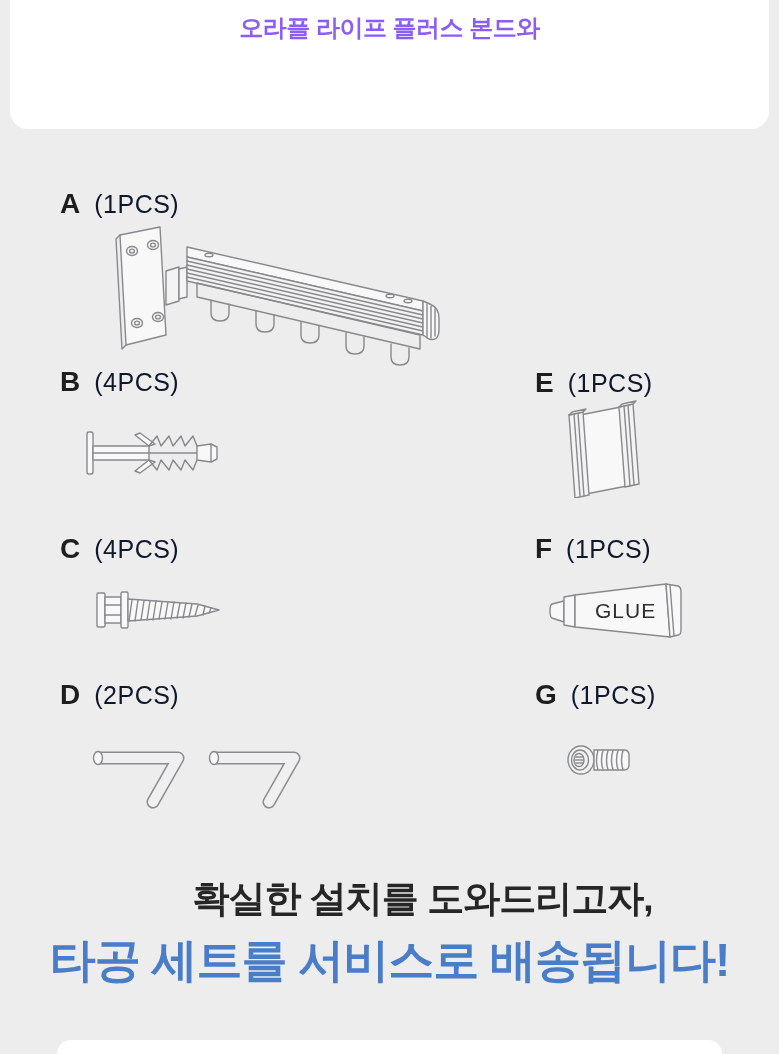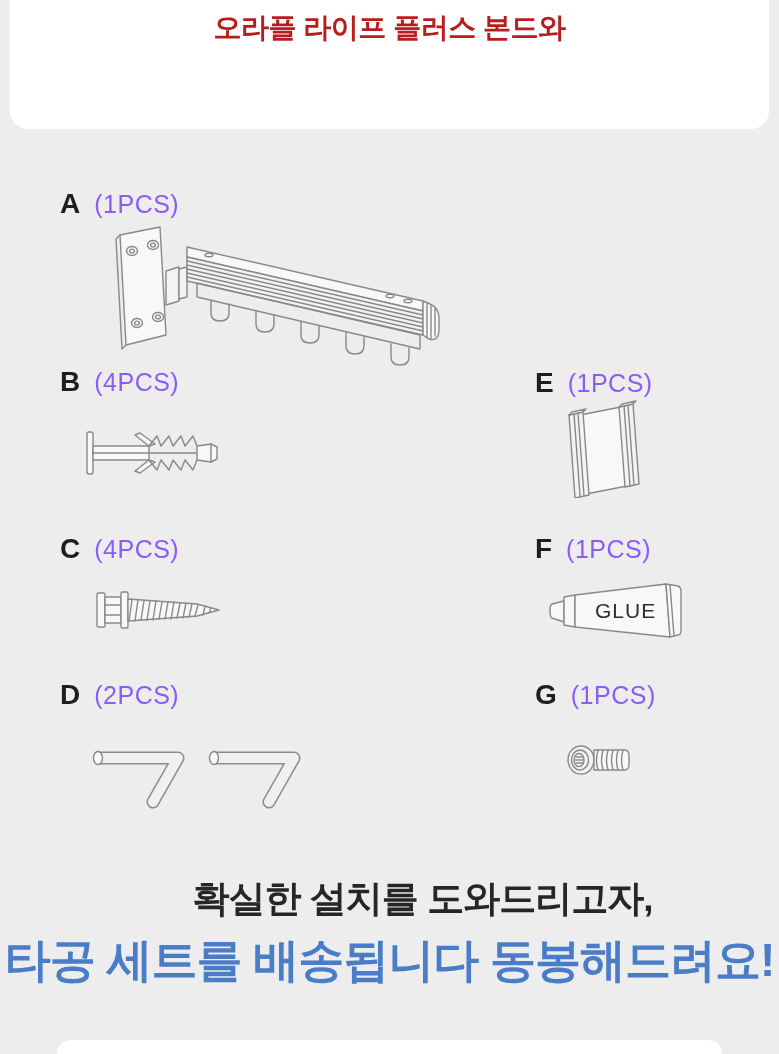--- a/index.html
+++ b/index.html
@@ -11,28 +11,28 @@
   .stage{position:absolute;inset:0;width:779px;height:1054px;}
 
   
   .header-card{
     position:absolute;left:10px;top:0;width:759px;height:129px;
     background:#ffffff;border-radius:0 0 18px 18px;
     display:flex;flex-direction:column;align-items:center;justify-content:flex-start;
     padding-top:6px;box-sizing:border-box;
   }
   .header-line{
-    font-size:28px;font-weight:700;color:#b91c1c;letter-spacing:-0.5px;
+    font-size:24px;font-weight:700;color:#8b5cf6;letter-spacing:-0.5px;
     line-height:44px;white-space:nowrap;
   }
 
   
   .part-label{position:absolute;display:flex;align-items:baseline;gap:14px;white-space:nowrap;}
   .part-letter{font-size:28px;font-weight:700;color:#1e1e1e;}
-  .part-qty{font-size:25px;font-weight:400;color:#8b5cf6;letter-spacing:0.5px;}
+  .part-qty{font-size:25px;font-weight:400;color:#0f172a;letter-spacing:0.5px;}
 
   .illo{position:absolute;}
 
   
   .footer-line1{
     position:absolute;left:0;top:874px;width:779px;text-align:center;
     font-size:37px;font-weight:700;color:#262626;letter-spacing:-1px;white-space:nowrap;margin-left:33px;
   }
   .footer-line2{
     position:absolute;left:0;top:930px;width:779px;text-align:center;
@@ -222,17 +222,17 @@
     <path class="fl" d="M28,12 L58,12 Q63,12 63,17 L63,27 Q63,32 58,32 L28,32 Z"></path>
     <path class="ln" d="M32,12.5 Q29,22 32,31.5"></path>
     <path class="ln" d="M37,12.5 Q34,22 37,31.5"></path>
     <path class="ln" d="M42,12.5 Q39,22 42,31.5"></path>
     <path class="ln" d="M47,12.5 Q44,22 47,31.5"></path>
     <path class="ln" d="M52,12.5 Q49,22 52,31.5"></path>
     <path class="ln" d="M57,12.5 Q54,22 57,31.5"></path>
   </svg>
 
   <div class="footer-line1">확실한 설치를 도와드리고자,</div>
-  <div class="footer-line2">타공 세트를 배송됩니다 동봉해드려요!</div>
+  <div class="footer-line2">타공 세트를 서비스로 배송됩니다!</div>
 
   <div class="bottom-card"></div>
 
 </div>
 
 </body></html>

